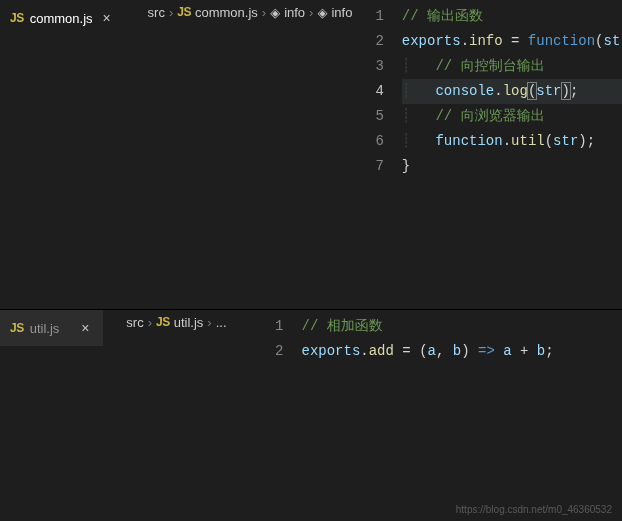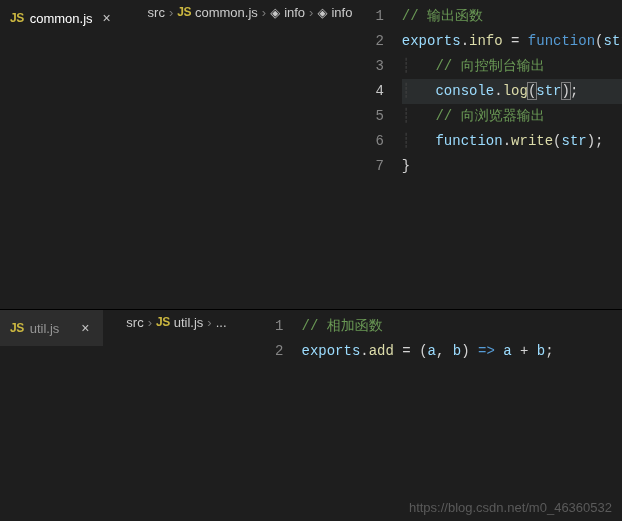--- a/index.html
+++ b/index.html
@@ -123,21 +123,21 @@
       padding: 0;
       margin: 0 -1px;
     }
     
     .watermark {
       position: absolute;
       right: 10px;
       bottom: 6px;
       color: #5a5a5a;
       font-family: Arial, sans-serif;
-      font-size: 13px;
+      font-size: 10px;
     }
   </style>
 </head>
 <body>
 
 <div class="pane pane-top">
   <div class="tabbar">
     <div class="tab active">
       <span class="js-badge">JS</span>
       <span>common.js</span>
@@ -167,21 +167,21 @@
       <div class="ln">5</div>
       <div class="ln">6</div>
       <div class="ln">7</div>
     </div>
     <div class="code">
       <div class="line"><span class="c-comment">// </span><span class="c-comment-cn">输出函数</span></div>
       <div class="line"><span class="c-prop">exports</span><span class="c-punc">.</span><span class="c-func">info</span><span class="c-punc"> = </span><span class="c-keyword">function</span><span class="c-punc">(</span><span class="c-var">str</span><span class="c-punc">) {</span></div>
       <div class="line"><span class="indent-guide">┊   </span><span class="c-comment">// </span><span class="c-comment-cn">向控制台输出</span></div>
       <div class="line current"><span class="indent-guide">┊   </span><span class="c-prop">console</span><span class="c-punc">.</span><span class="c-func">log</span><span class="c-punc sel-box">(</span><span class="c-var">str</span><span class="c-punc sel-box">)</span><span class="c-punc">;</span></div>
       <div class="line"><span class="indent-guide">┊   </span><span class="c-comment">// </span><span class="c-comment-cn">向浏览器输出</span></div>
-      <div class="line"><span class="indent-guide">┊   </span><span class="c-prop">function</span><span class="c-punc">.</span><span class="c-func">write</span><span class="c-punc">(</span><span class="c-var">str</span><span class="c-punc">);</span></div>
+      <div class="line"><span class="indent-guide">┊   </span><span class="c-prop">function</span><span class="c-punc">.</span><span class="c-func">util</span><span class="c-punc">(</span><span class="c-var">str</span><span class="c-punc">);</span></div>
       <div class="line"><span class="c-punc">}</span></div>
     </div>
   </div>
 </div>
 
 <div class="pane pane-bottom">
   <div class="tabbar">
     <div class="tab">
       <span class="js-badge">JS</span>
       <span>util.js</span>

